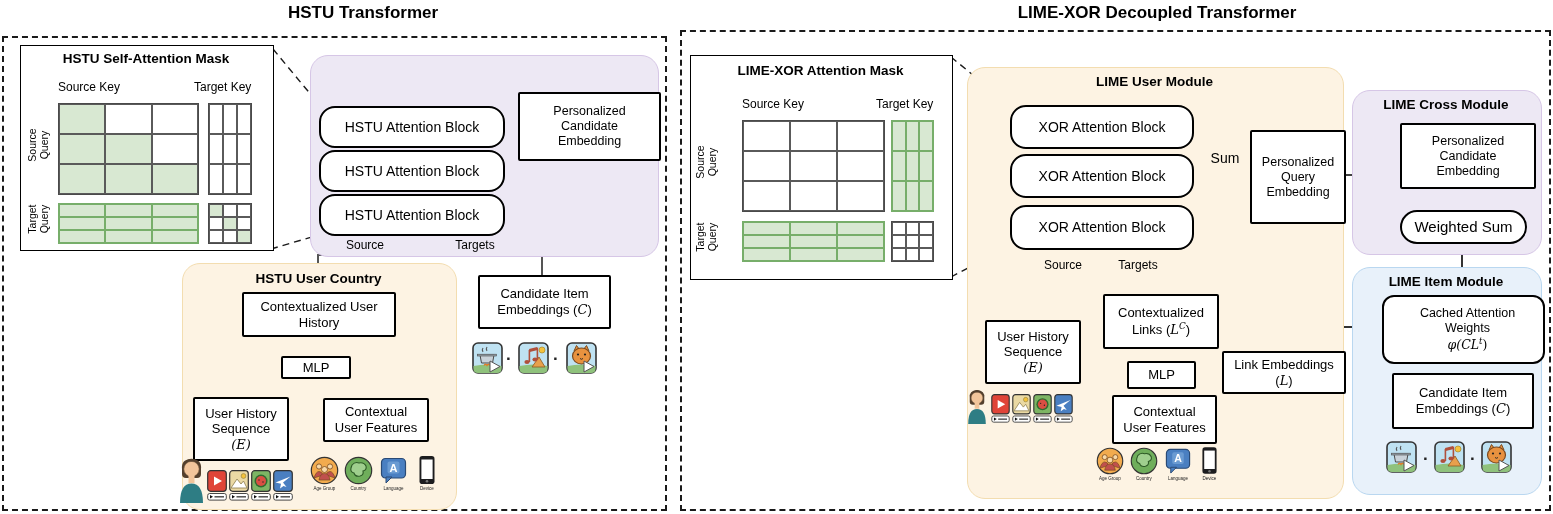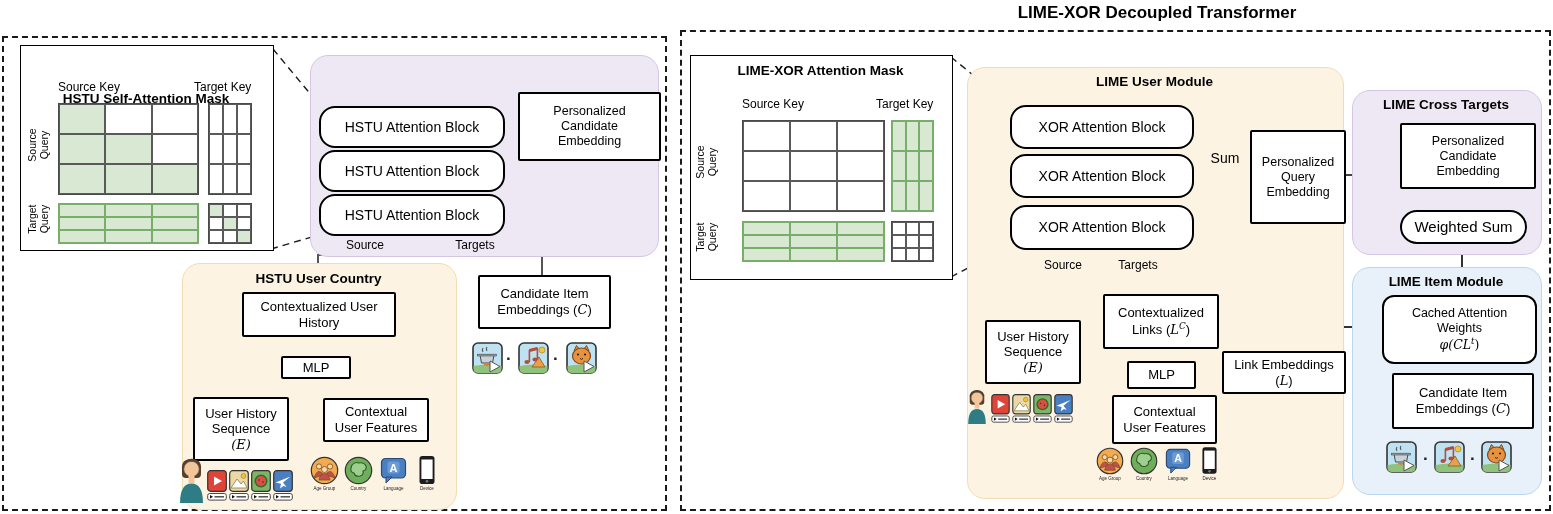--- a/index.html
+++ b/index.html
@@ -65,24 +65,25 @@
     <path d="M1222,371 H1197" stroke="#000" stroke-width="1.6" fill="none" marker-end="url(#ah)"></path>
     <path d="M1282,351 V327 H1377" stroke="#333" stroke-width="1.8" fill="none" marker-end="url(#ah)"></path>
     <path d="M1342,175 H1371 V226 H1395" stroke="#000" stroke-width="1.6" fill="none" marker-end="url(#ah)"></path>
     <path d="M1462,210 V190" stroke="#000" stroke-width="1.6" fill="none" marker-end="url(#ah)"></path>
     <path d="M1462,271 V245" stroke="#000" stroke-width="1.6" fill="none" marker-end="url(#ah)"></path>
     <path d="M1458,360 V373" stroke="#000" stroke-width="1.6" fill="none"></path>
     <path d="M951,57 L1007,103" stroke="#1a1a1a" stroke-width="1.4" stroke-dasharray="7 5" fill="none"></path>
     <path d="M951,277 L1006,248" stroke="#1a1a1a" stroke-width="1.4" stroke-dasharray="7 5" fill="none"></path>
   </svg>
 
+  <div class="ptitle" style="left:180px;top:3px;width:366px;">HSTU Transformer</div>
   <div class="panel" style="left:2px;top:36px;width:661px;height:471px;"></div>
 
   <div class="maskbox" style="left:20px;top:45px;width:252px;height:204px;"></div>
-  <div class="mtitle" style="left:20px;top:51px;width:252px;margin-top:40px;">HSTU Self-Attention Mask</div>
+  <div class="mtitle" style="left:20px;top:51px;width:252px;">HSTU Self-Attention Mask</div>
   <div class="axlab" style="left:58px;top:80px;width:139px;">Source Key</div>
   <div class="axlab" style="left:194px;top:80px;width:70px;">Target Key</div>
   <div class="rot" style="left:15px;top:133px;">
     <div>Source</div>
       <div>Query</div>
   </div>
   <div class="rot" style="left:15px;top:207px;">
     <div>Target</div>
       <div>Query</div>
   </div>
@@ -463,31 +464,31 @@
   <div class="feat" style="left:1201px;top:446px;">
     <svg width="17" height="29" viewBox="0 0 18 30">
       <rect x="1.5" y="1" width="15" height="28" rx="2.8" fill="#1d1d1f"></rect>
       <rect x="3.4" y="4.5" width="11.2" height="19.5" fill="#fff"></rect>
       <circle cx="9" cy="26.3" r="1.3" fill="#777"></circle>
     </svg>
     <div class="featlab">Device</div>
   </div>
 
   <div class="module lav" style="left:1352px;top:90px;width:188px;height:163px;"></div>
-  <div class="mtitle" style="left:1352px;top:97px;width:188px;">LIME Cross Targets</div>
+  <div class="mtitle" style="left:1352px;top:97px;width:188px;">LIME Cross Module</div>
   <div class="box f125" style="left:1400px;top:123px;width:132px;height:62px;">
     <div>Personalized</div>
     <div>Candidate</div>
     <div>Embedding</div>
   </div>
   <div class="box" style="left:1400px;top:210px;width:123px;height:30px;font-size:15px;border-radius:17px;">Weighted Sum</div>
 
   <div class="module blue" style="left:1352px;top:267px;width:188px;height:226px;"></div>
   <div class="mtitle" style="left:1352px;top:274px;width:188px;">LIME Item Module</div>
-  <div class="box f125" style="left:1382px;top:295px;width:151px;height:65px;border-radius:12px;">
+  <div class="box f125" style="left:1382px;top:295px;width:151px;height:65px;border-radius:12px;padding-left:8px;">
     <div>Cached Attention</div>
     <div>Weights</div>
     <div><span class="math">φ(CL</span><sup class="math">t</sup><span class="math" style="font-style:normal">)</span></div>
   </div>
   <div class="box" style="left:1392px;top:373px;width:138px;height:52px;">
     <div>Candidate Item</div>
     <div><span>Embeddings (</span><span class="math">C</span><span>)</span></div>
   </div>
   <div class="abs" style="left:1386px;top:440px;">
     <svg width="31" height="34" viewBox="0 0 31 32">

